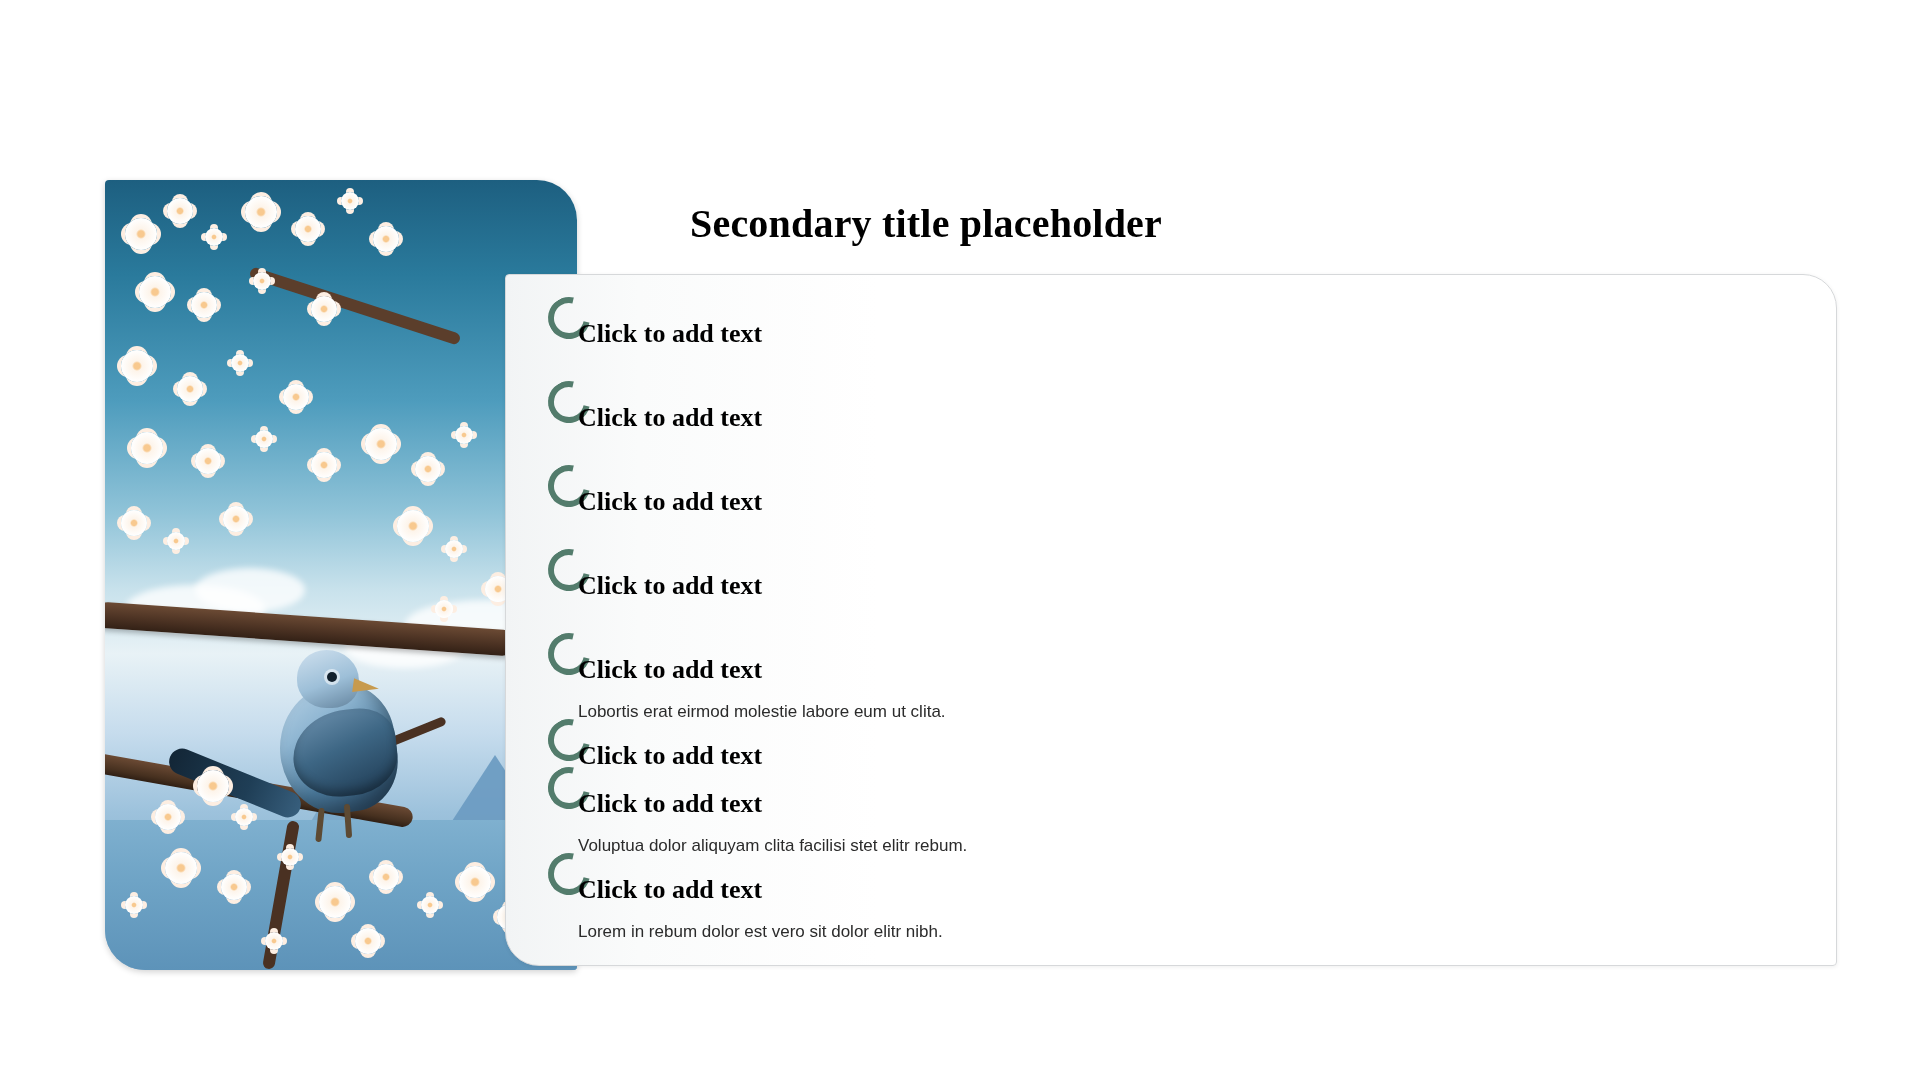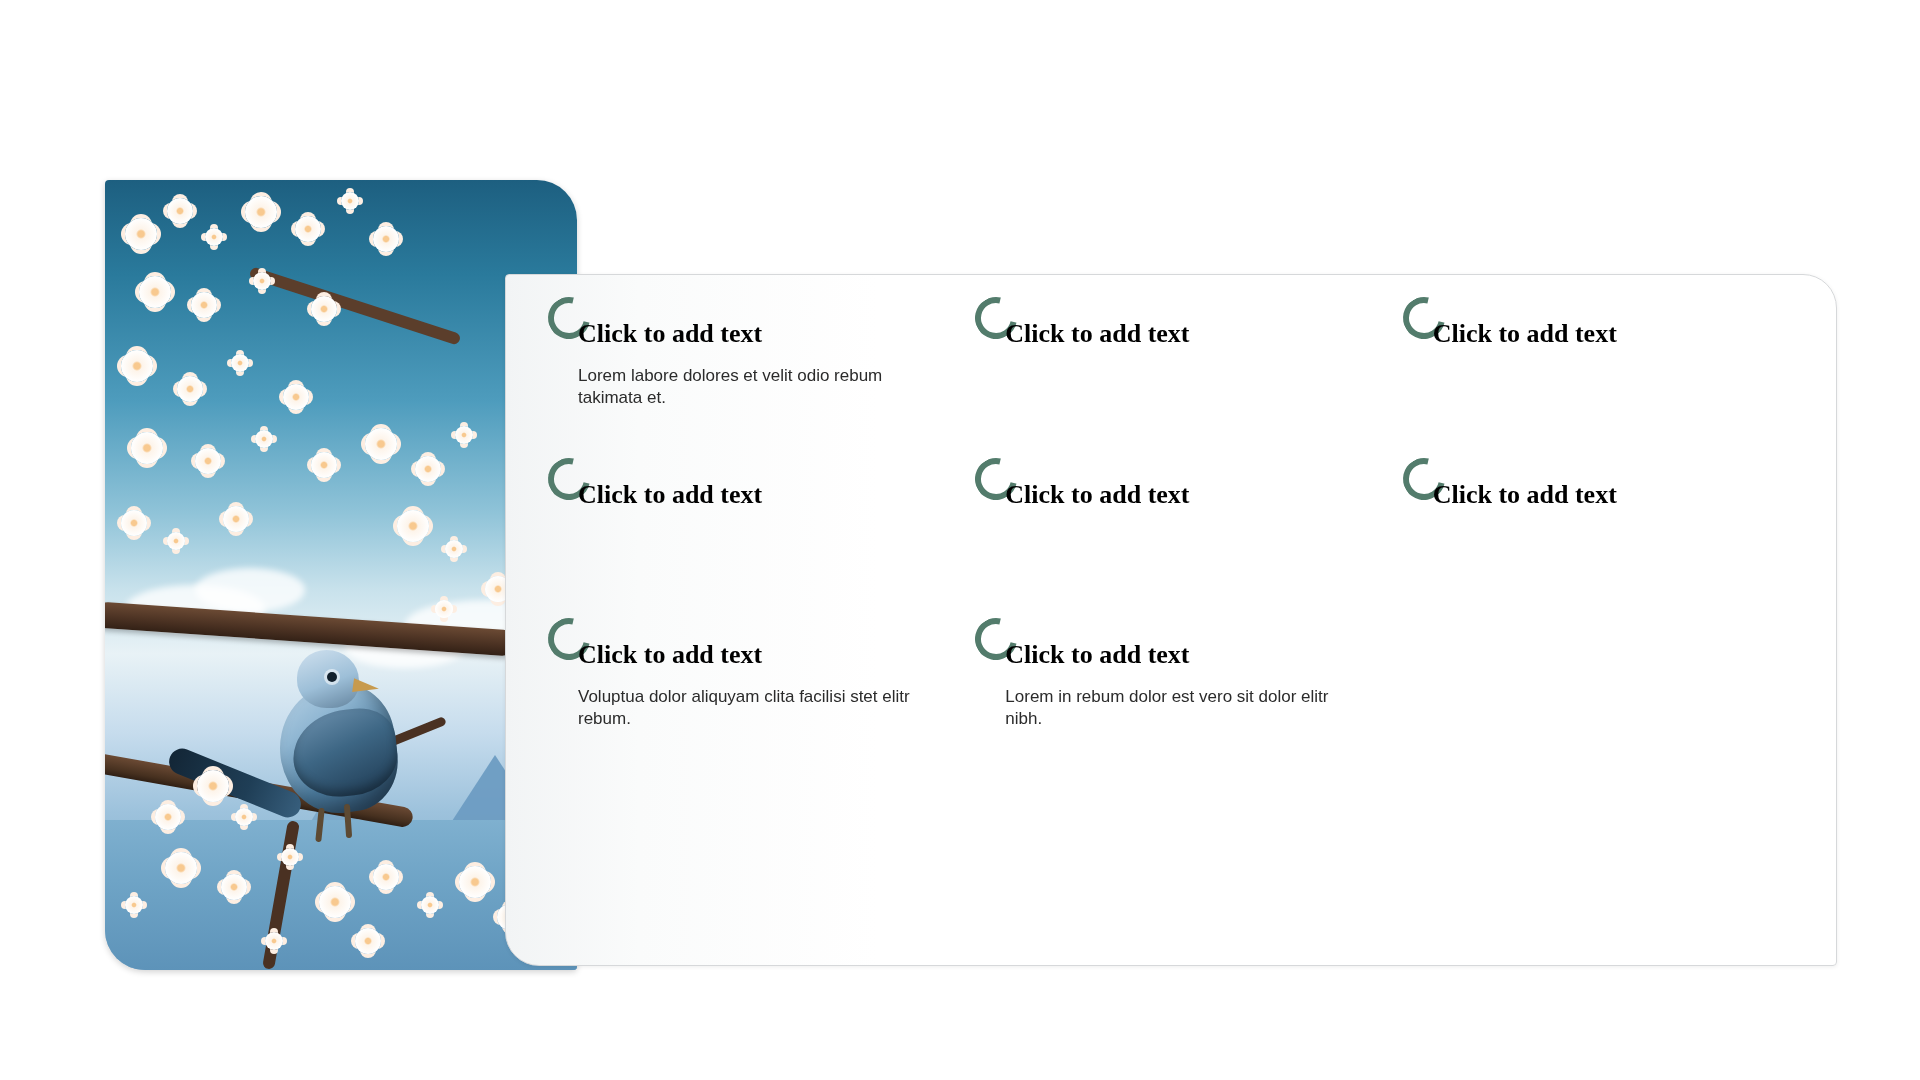--- a/index.html
+++ b/index.html
@@ -227,21 +227,21 @@
     border: 1px solid #d6d8da;
     border-radius: 4px 34px 4px 34px;
     box-shadow: 0 1px 4px rgba(0,0,0,0.07);
   }
 
   .grid {
     position: absolute;
     left: 0; top: 0;
     width: 100%; height: 100%;
     display: grid;
-    grid-template-columns: 1fr 1fr 1fr;
+    grid-template-columns: 1fr;
     grid-template-rows: repeat(4, 1fr);
     padding: 26px 40px 22px 68px;
     box-sizing: border-box;
     column-gap: 60px;
   }
 
   .item {
     position: relative;
     padding-left: 4px;
   }
@@ -351,48 +351,49 @@
       <div class="blossom" style="left:268px; top:684px;"></div>
       <div class="blossom sm" style="left:316px; top:716px;"></div>
       <div class="blossom lg" style="left:354px; top:686px;"></div>
       <div class="blossom" style="left:392px; top:724px;"></div>
       <div class="blossom sm" style="left:20px;  top:716px;"></div>
       <div class="blossom" style="left:250px; top:748px;"></div>
       <div class="blossom sm" style="left:160px; top:752px;"></div>
     </div>
   </div>
 
+  <div class="title">Secondary title placeholder</div>
 
   <div class="panel">
     <div class="grid">
 
       <div class="item">
         <span class="ring"></span>
         <div class="item-title">Click to add text</div>
-        <div class="item-desc">Lorem labore dolores et velit odio rebum takimata et.</div>
-      </div>
-
-      <div class="item">
-        <span class="ring"></span>
-        <div class="item-title">Click to add text</div>
-      </div>
-
-      <div class="item">
-        <span class="ring"></span>
-        <div class="item-title">Click to add text</div>
-      </div>
-
-      <div class="item">
-        <span class="ring"></span>
-        <div class="item-title">Click to add text</div>
-      </div>
-
-      <div class="item">
-        <span class="ring"></span>
-        <div class="item-title">Click to add text</div>
+      </div>
+
+      <div class="item">
+        <span class="ring"></span>
+        <div class="item-title">Click to add text</div>
+      </div>
+
+      <div class="item">
+        <span class="ring"></span>
+        <div class="item-title">Click to add text</div>
+      </div>
+
+      <div class="item">
+        <span class="ring"></span>
+        <div class="item-title">Click to add text</div>
+      </div>
+
+      <div class="item">
+        <span class="ring"></span>
+        <div class="item-title">Click to add text</div>
+        <div class="item-desc">Lobortis erat eirmod molestie labore eum ut clita.</div>
       </div>
 
       <div class="item">
         <span class="ring"></span>
         <div class="item-title">Click to add text</div>
       </div>
 
       <div class="item">
         <span class="ring"></span>
         <div class="item-title">Click to add text</div>

